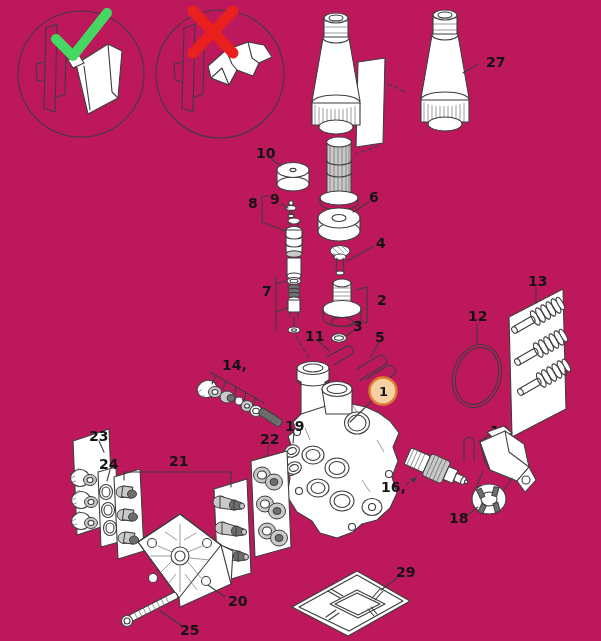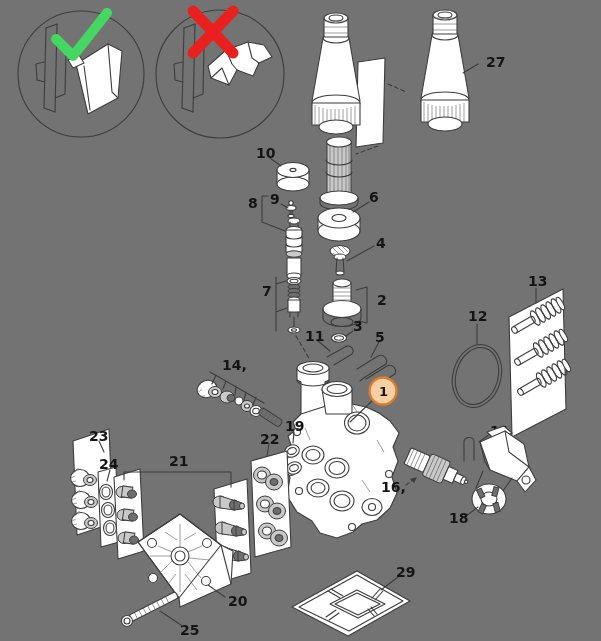--- a/index.html
+++ b/index.html
@@ -1,16 +1,16 @@
 <!DOCTYPE html>
 <html><head>
 <meta charset="utf-8">
 <style>
   html,body{margin:0;padding:0;background:#ffffff;}
-  .stage{position:relative;width:601px;height:641px;background:#737373;overflow:hidden;
+  .stage{position:relative;width:601px;height:641px;background:#be185d;overflow:hidden;
          font-family:"DejaVu Sans", sans-serif;}
   svg{position:absolute;left:0;top:0;}
   .ln{fill:none;stroke:#3d3d3d;stroke-width:1.1;stroke-linejoin:round;stroke-linecap:round;}
   .lnf{fill:#ffffff;stroke:#3d3d3d;stroke-width:1.1;stroke-linejoin:round;}
   .lngray{fill:#c9c9c9;stroke:#3d3d3d;stroke-width:1;}
   .lndark{fill:#6e6e6e;stroke:#3d3d3d;stroke-width:1;}
   .thin{stroke:#5a5a5a;stroke-width:.6;fill:none;}
   .dash{stroke-dasharray:4 3;}
   .lbl{font:bold 14px "DejaVu Sans", sans-serif;fill:#141414;}
   .lbl-sm{font:bold 13px "DejaVu Sans", sans-serif;fill:#141414;}

